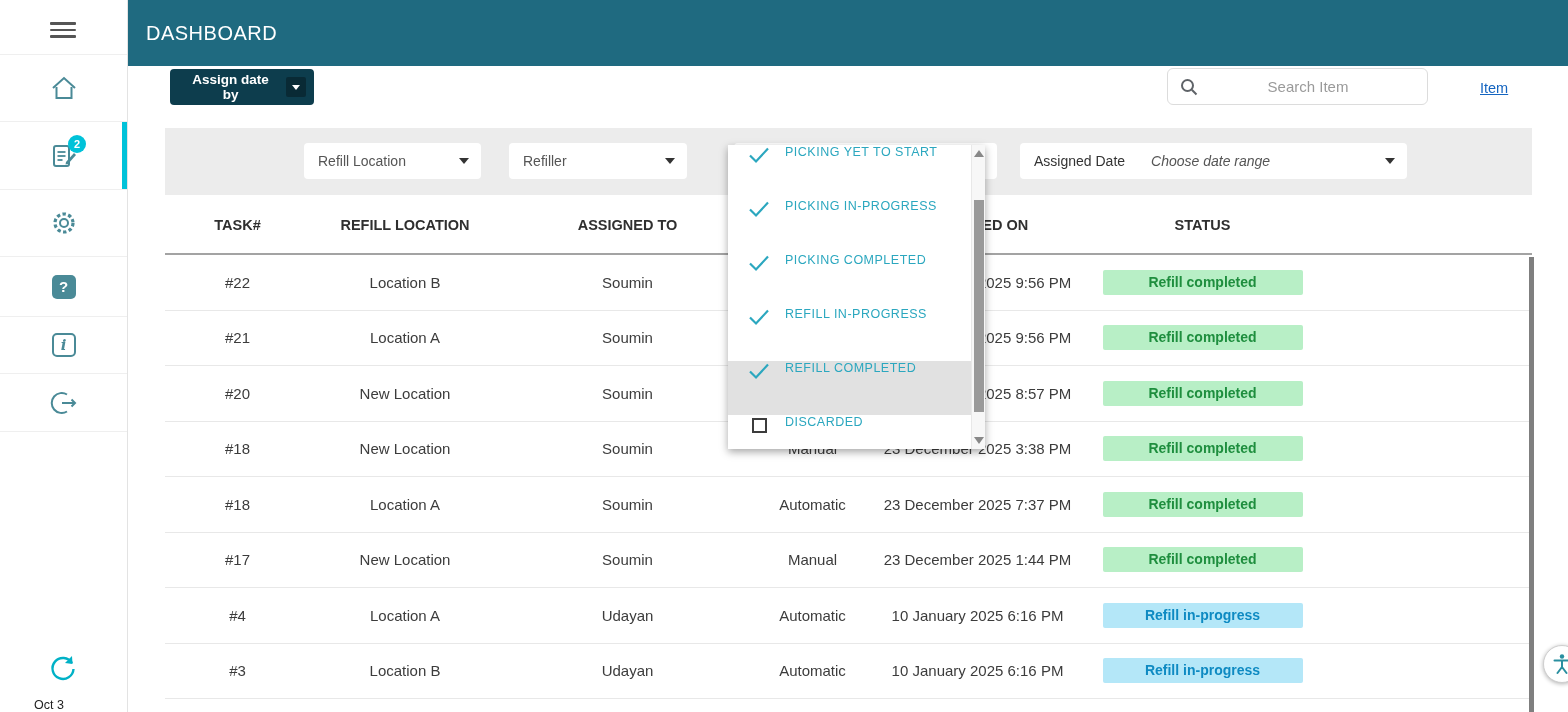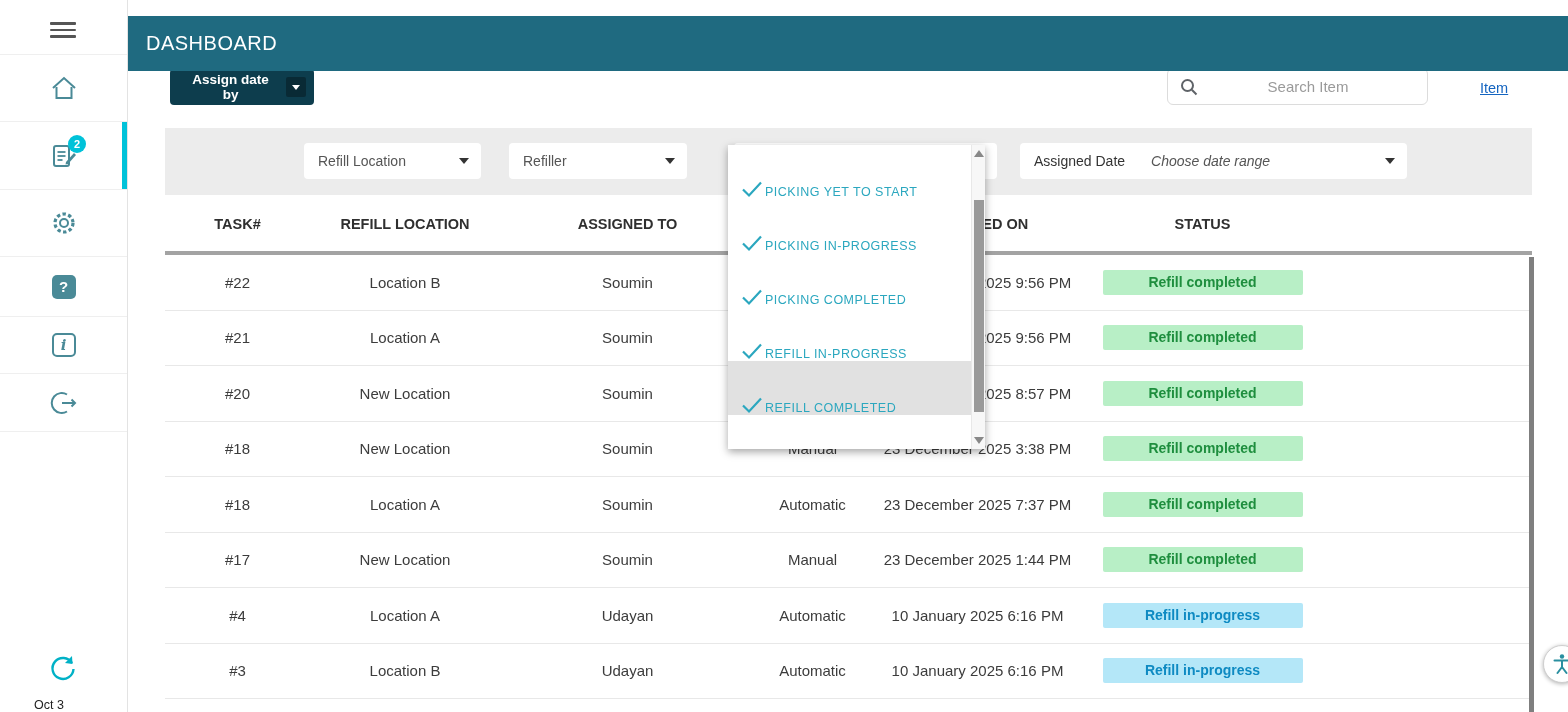--- a/index.html
+++ b/index.html
@@ -15,21 +15,21 @@
   .side-top-divider { position:absolute; left:0; top:54px; width:127px; border-bottom:1px solid #efefef; }
   .active-bar { position:absolute; right:0; top:0; bottom:0; width:5px; background:var(--accent_cyan,#00c2d9); }
   .badge-dot { position:absolute; left:68px; top:13px; width:18px; height:18px; border-radius:50%; background:var(--accent_cyan,#00c2d9); color:#fff; font-size:11px; font-weight:bold; display:flex; align-items:center; justify-content:center; }
   .sq-icon { width:24px; height:24px; border-radius:5px; display:flex; align-items:center; justify-content:center; font-weight:bold; }
   .sq-filled { background:var(--icon_teal,#4a8a97); color:#fff; font-size:15px; }
   .sq-outline { border:2px solid var(--icon_teal,#4a8a97); color:var(--icon_teal,#4a8a97); font-family:"DejaVu Serif", serif; font-style:italic; font-size:15px; }
   .refresh-wrap { position:absolute; left:46px; top:652px; width:36px; height:36px; color:var(--refresh_teal,#00b1c6); }
   .side-footer { position:absolute; left:34px; top:698px; font-size:12.5px; color:#222; }
 
   
-  .topbar { left:128px; top:16px; width:1440px; height:55px; background:var(--header_bg,#1f6a80); display:flex; align-items:center; z-index:5;text-align:right; }
+  .topbar { left:128px; top:0; width:1440px; height:66px; background:var(--header_bg,#1f6a80); display:flex; align-items:center; z-index:5;text-align:right; }
   .topbar-title { color:#fff; font-size:20px; font-weight:500; letter-spacing:0.5px; margin-left:18px; }
 
   
   .assign-btn { left:170px; top:69px; width:144px; height:36px; background:var(--button_dark,#0d3d4d); border-radius:4px; display:flex; align-items:center; padding:0 8px 0 13px; cursor:pointer; border:none; }
   .assign-btn .lbl { color:#fff; font-size:13.5px; font-weight:bold; }
   .assign-caret-chip { margin-left:8px; width:20px; height:20px; background:rgba(0,0,0,0.3); border-radius:2px; display:flex; align-items:center; justify-content:center; }
   .caret { width:0; height:0; border-left:5px solid transparent; border-right:5px solid transparent; border-top:6px solid #333; }
   .caret.white { border-top-color:#fff; border-left-width:4px; border-right-width:4px; border-top-width:5px; }
 
   .search-box { left:1167px; top:68px; width:261px; height:37px; background:#fff; border:1px solid #dcdcdc; border-radius:6px; display:flex; align-items:center; padding-left:12px; }
@@ -43,34 +43,34 @@
   .dd .dd-label { font-size:14px; color:#555; }
   .dd .dd-label.dark { color:#333; }
   .dd .dd-caret { margin-left:auto; }
   .dd1 { left:304px; width:177px; }
   .dd2 { left:509px; width:178px; }
   .dd3 { left:734px; width:263px; }
   .dd4 { left:1020px; width:387px; }
   .dd4 .dd-value { font-size:14px; color:#555; margin-left:26px;font-style:italic; }
 
   
-  .thead { left:165px; top:197px; width:1367px; height:58px; background:#fff; border-bottom:4px solid #a3a3a3; display:flex; align-items:center; }
+  .thead { left:165px; top:197px; width:1367px; height:58px; background:#fff; border-bottom:2px solid #a3a3a3; display:flex; align-items:center; }
   .th { font-size:14.5px; font-weight:bold; color:#2f2f2f; text-align:center; }
   .rows-wrap { left:165px; top:255px; width:1367px; height:457px; overflow:hidden; }
   .trow { display:flex; align-items:center; height:55.5px; border-bottom:1px solid #e8e8e8; }
   .cell { font-size:15px; color:#3c3c3c; text-align:center; }
   .c0{width:145px}.c1{width:190px}.c2{width:255px}.c3{width:115px}.c4{width:215px}.c5{width:235px}
   .badge { display:inline-block; width:200px; height:25px; line-height:25px; border-radius:2px; font-size:14px; font-weight:bold; }
   .badge-completed { background:var(--badge_green_bg,#b8efc6); color:var(--badge_green_text,#1e8e3e); }
   .badge-in-progress { background:var(--badge_blue_bg,#b4e7f8); color:var(--badge_blue_text,#0e8ac2); }
 
   
   .panel { left:728px; top:145px; width:257px; height:304px; background:#fff; box-shadow:0 3px 8px rgba(0,0,0,0.35); z-index:40; overflow:hidden; }
   .opts { width:243px; }
-  .opt { height:54px; display:flex; align-items:flex-end; padding-left:13px; gap:2px; cursor:pointer; }
+  .opt { height:54px; display:flex; align-items:flex-start; padding-left:20px; gap:15px; cursor:pointer; }
   .opt.highlighted { background:#e1e1e1; }
   .opt-label { font-size:12.5px; letter-spacing:0.5px; color:var(--option_teal,#2ba7bf); font-weight:500; }
   .check-slot { width:22px; height:20px; display:flex; align-items:center; justify-content:center; }
   .box-empty { width:15px; height:15px; border:2px solid #3c3c3c; background:#fff; }
   .panel-scroll { position:absolute; right:0; top:0; bottom:0; width:14px; background:#f7f7f7; border-left:1px solid #e8e8e8; }
   .ps-thumb { position:absolute; left:2px; top:55px; width:10px; height:212px; background:#9a9a9a; }
   .ps-up { position:absolute; left:2px; top:5px; width:0; height:0; border-left:5px solid transparent; border-right:5px solid transparent; border-bottom:7px solid #888; }
   .ps-down { position:absolute; left:2px; bottom:5px; width:0; height:0; border-left:5px solid transparent; border-right:5px solid transparent; border-top:7px solid #888; }
 
   .table-scrollbar { left:1529px; top:257px; width:5px; height:455px; background:#7f7f7f; z-index:45; }

